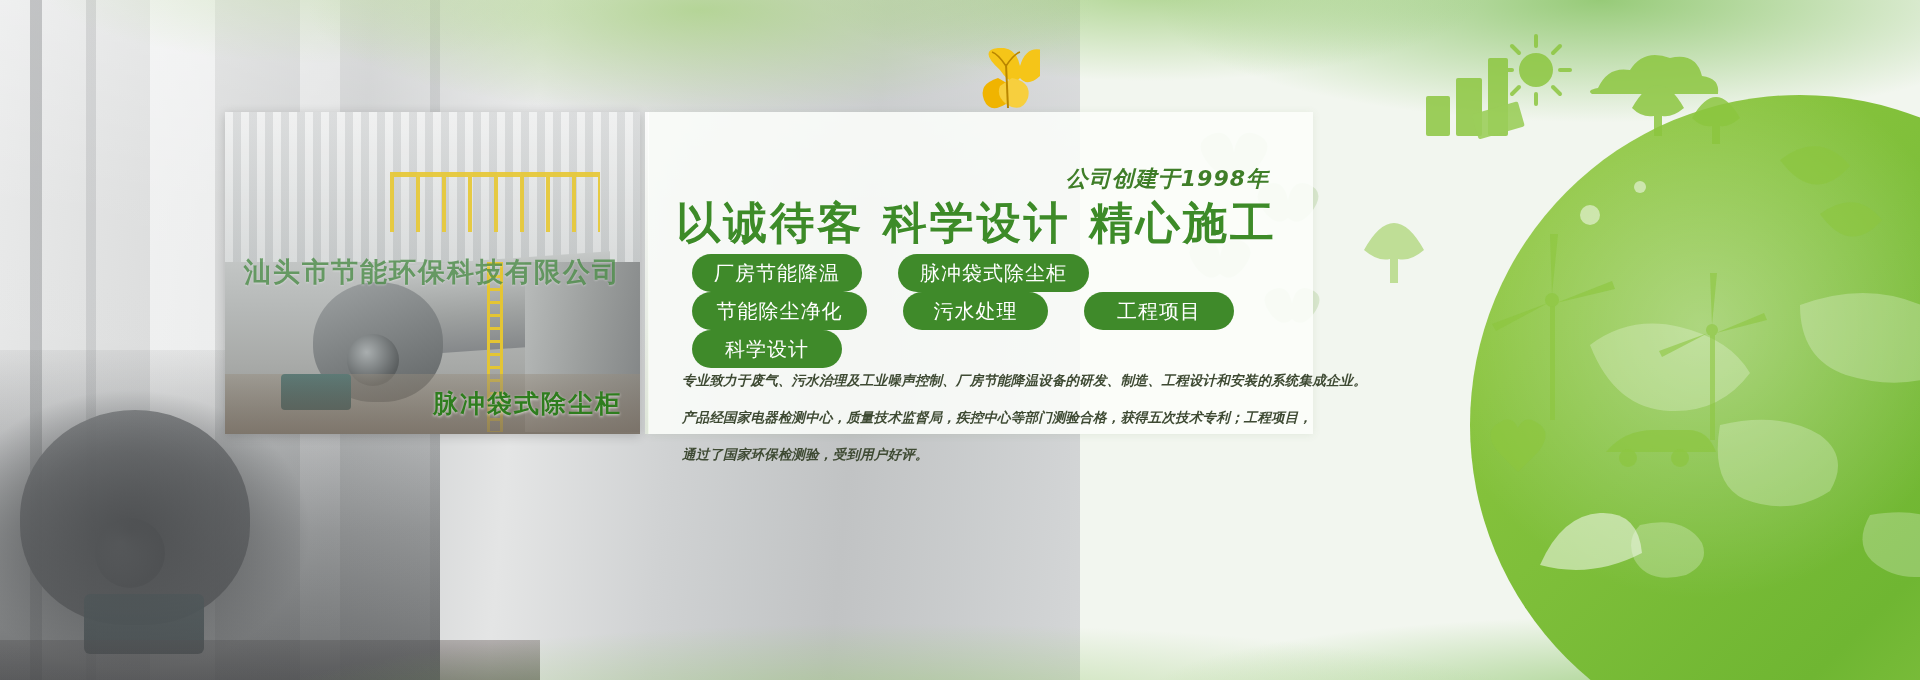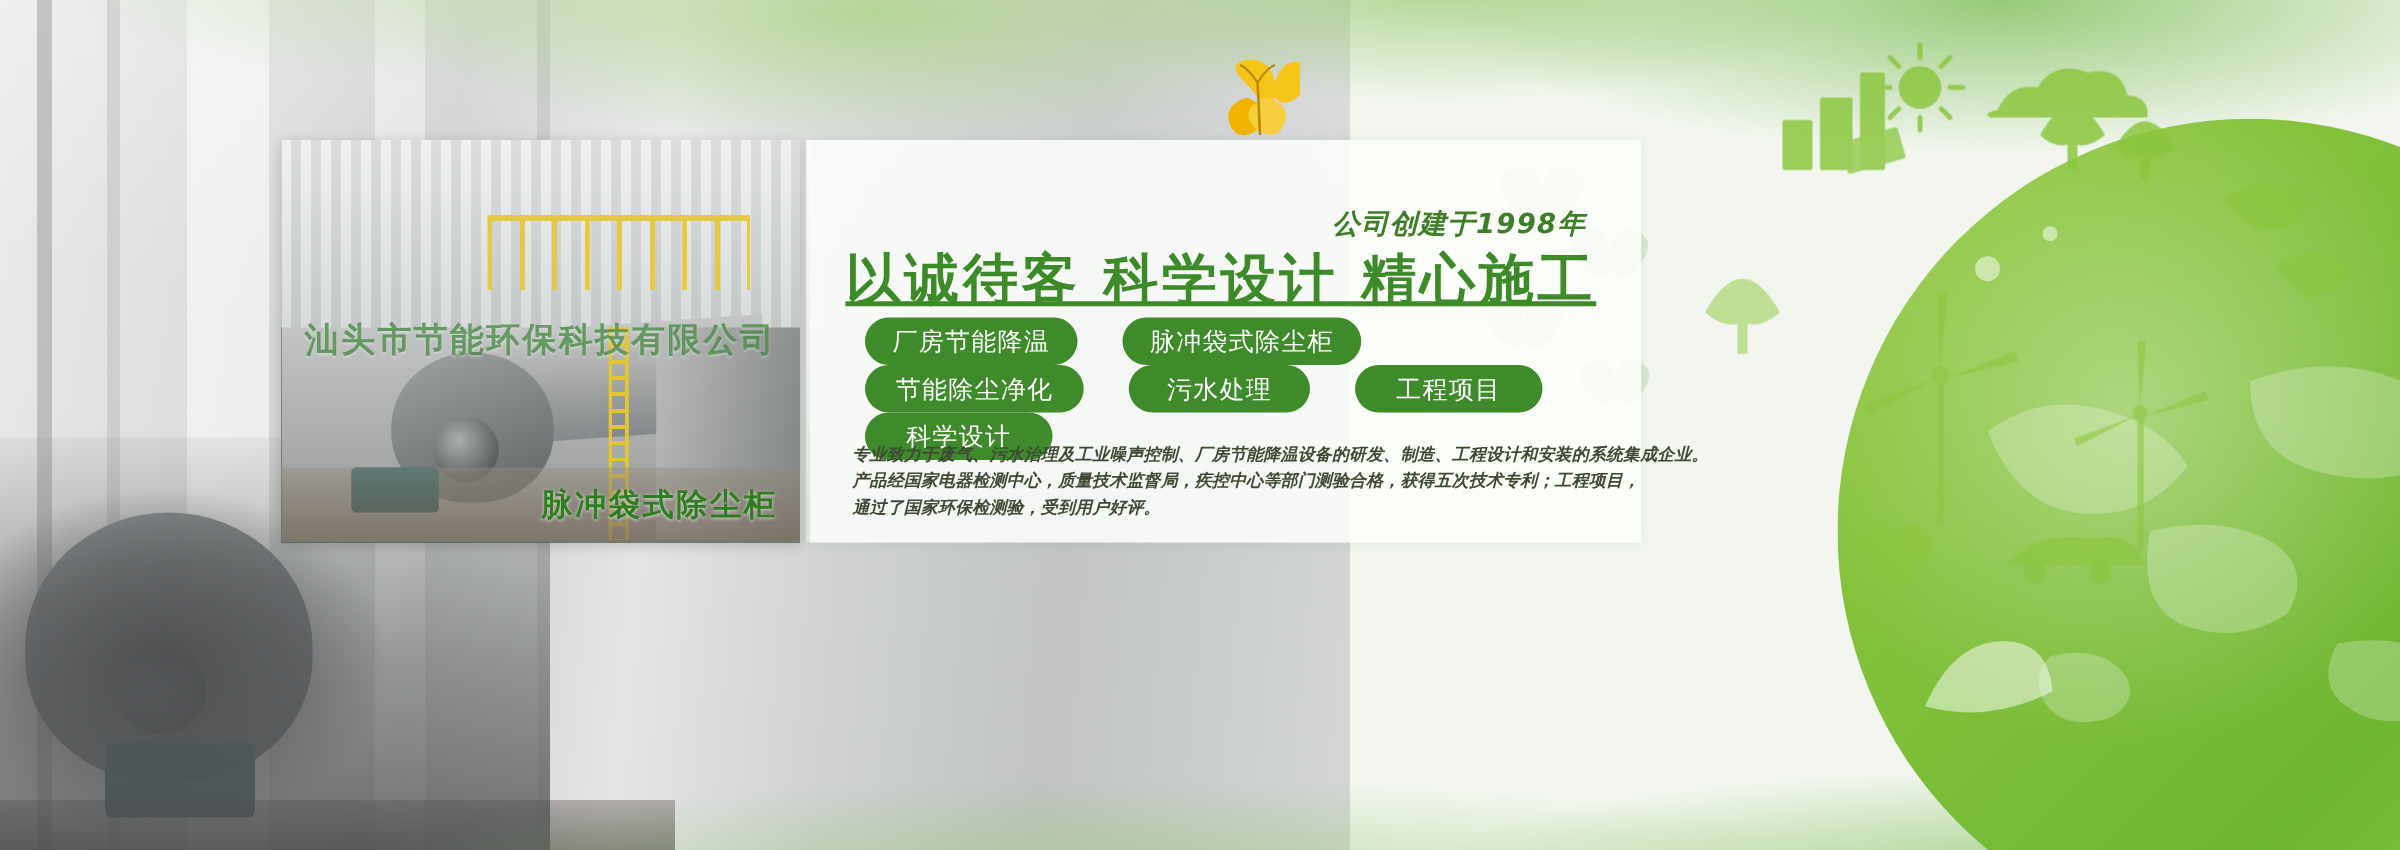--- a/index.html
+++ b/index.html
@@ -196,21 +196,20 @@
   .eyebrow {
     position: absolute; right: 44px; top: 52px;
     font-size: 22px; font-weight: 700; font-style: italic;
     color: #3f7e28; letter-spacing: 1px; white-space: nowrap;
   }
   .headline {
     position: absolute; right: 36px; top: 82px;
     font-size: 44px; font-weight: 700; letter-spacing: 3px;
     color: #3d8b28; white-space: nowrap;
     text-shadow: 0 1px 0 rgba(255,255,255,0.6);
-    text-decoration: underline;
   }
 
   .pills {
     position: absolute; left: 44px; top: 142px; width: 590px;
     display: flex; flex-wrap: wrap; gap: 0 36px;
   }
   .pill {
     height: 38px; min-width: 150px;
     display: flex; align-items: center; justify-content: center;
     padding: 0 22px;
@@ -227,21 +226,21 @@
   .pill:nth-child(5) { min-width: 150px; }
   .pill:nth-child(6) { min-width: 150px; }
 
   .blurb {
     position: absolute; left: 34px; top: 242px; width: 620px;
     font-size: 13.5px; line-height: 21px;
     font-style: italic; font-weight: 700;
     color: #3e4a33;
     letter-spacing: 0.2px;
   }
-  .blurb div { white-space: nowrap; }
+  .blurb div { white-space: nowrap; margin-top: 16px; }
 
   
   .panel-edge {
     position: absolute; left: 645px; top: 112px; width: 4px; height: 322px;
     background: linear-gradient(180deg, rgba(255,255,255,0.9), rgba(235,245,225,0.6));
   }
 </style>
 </head>
 <body>
 

